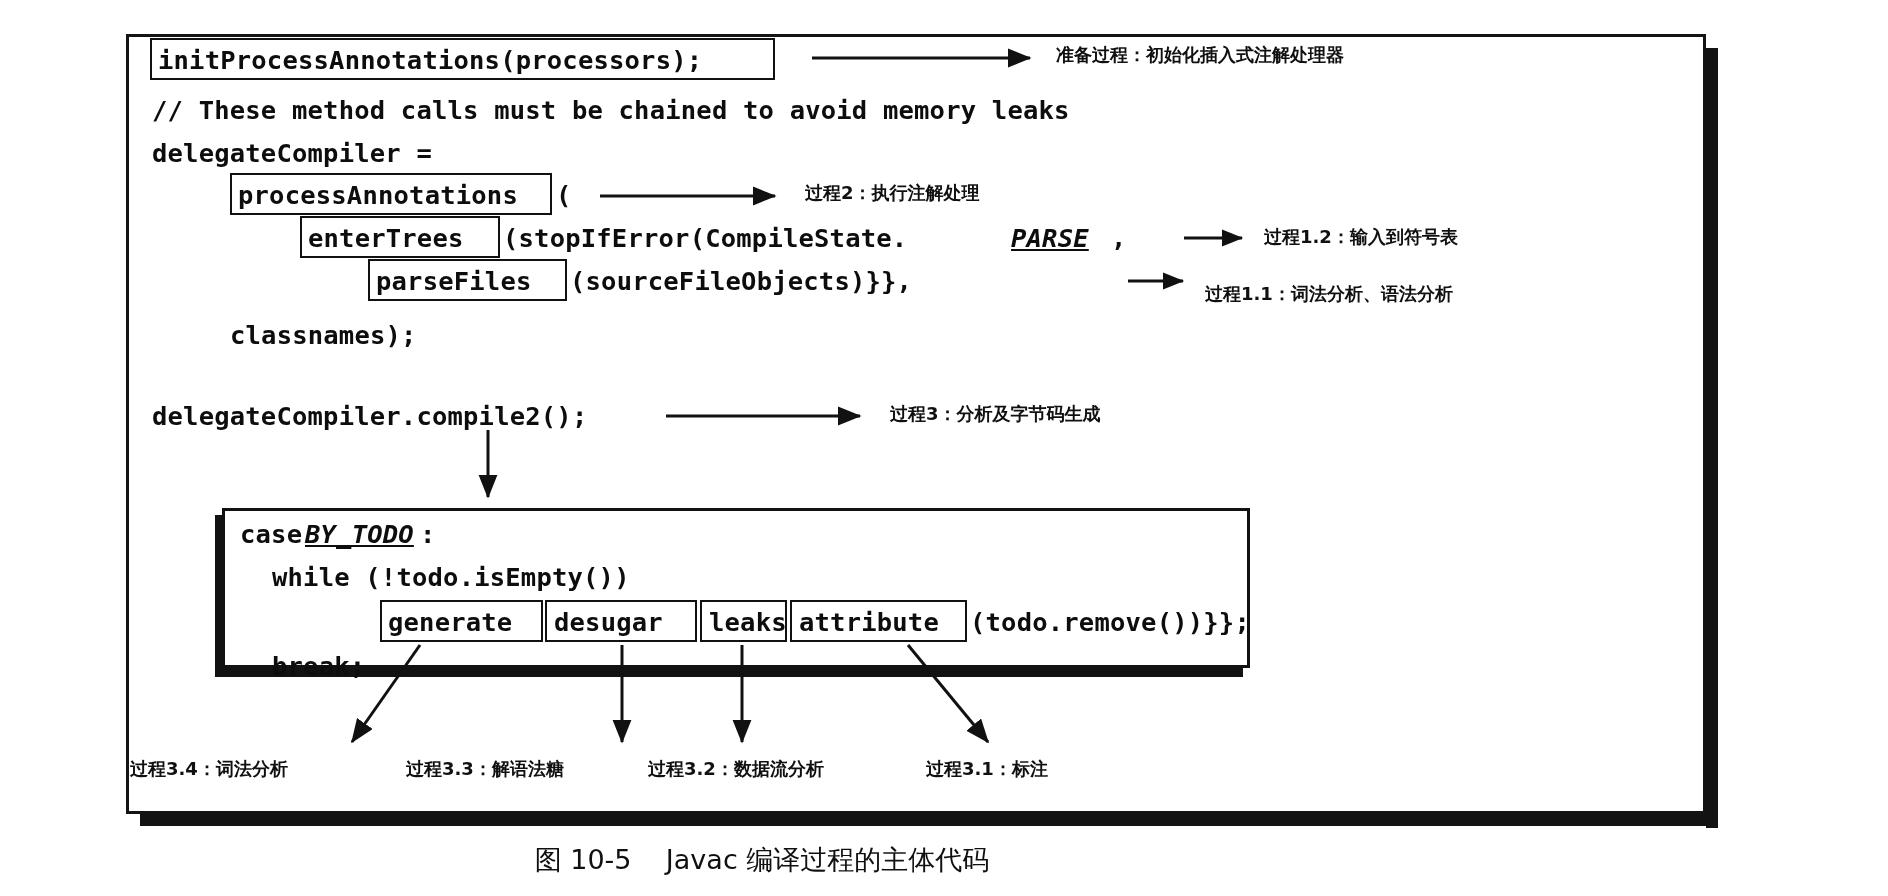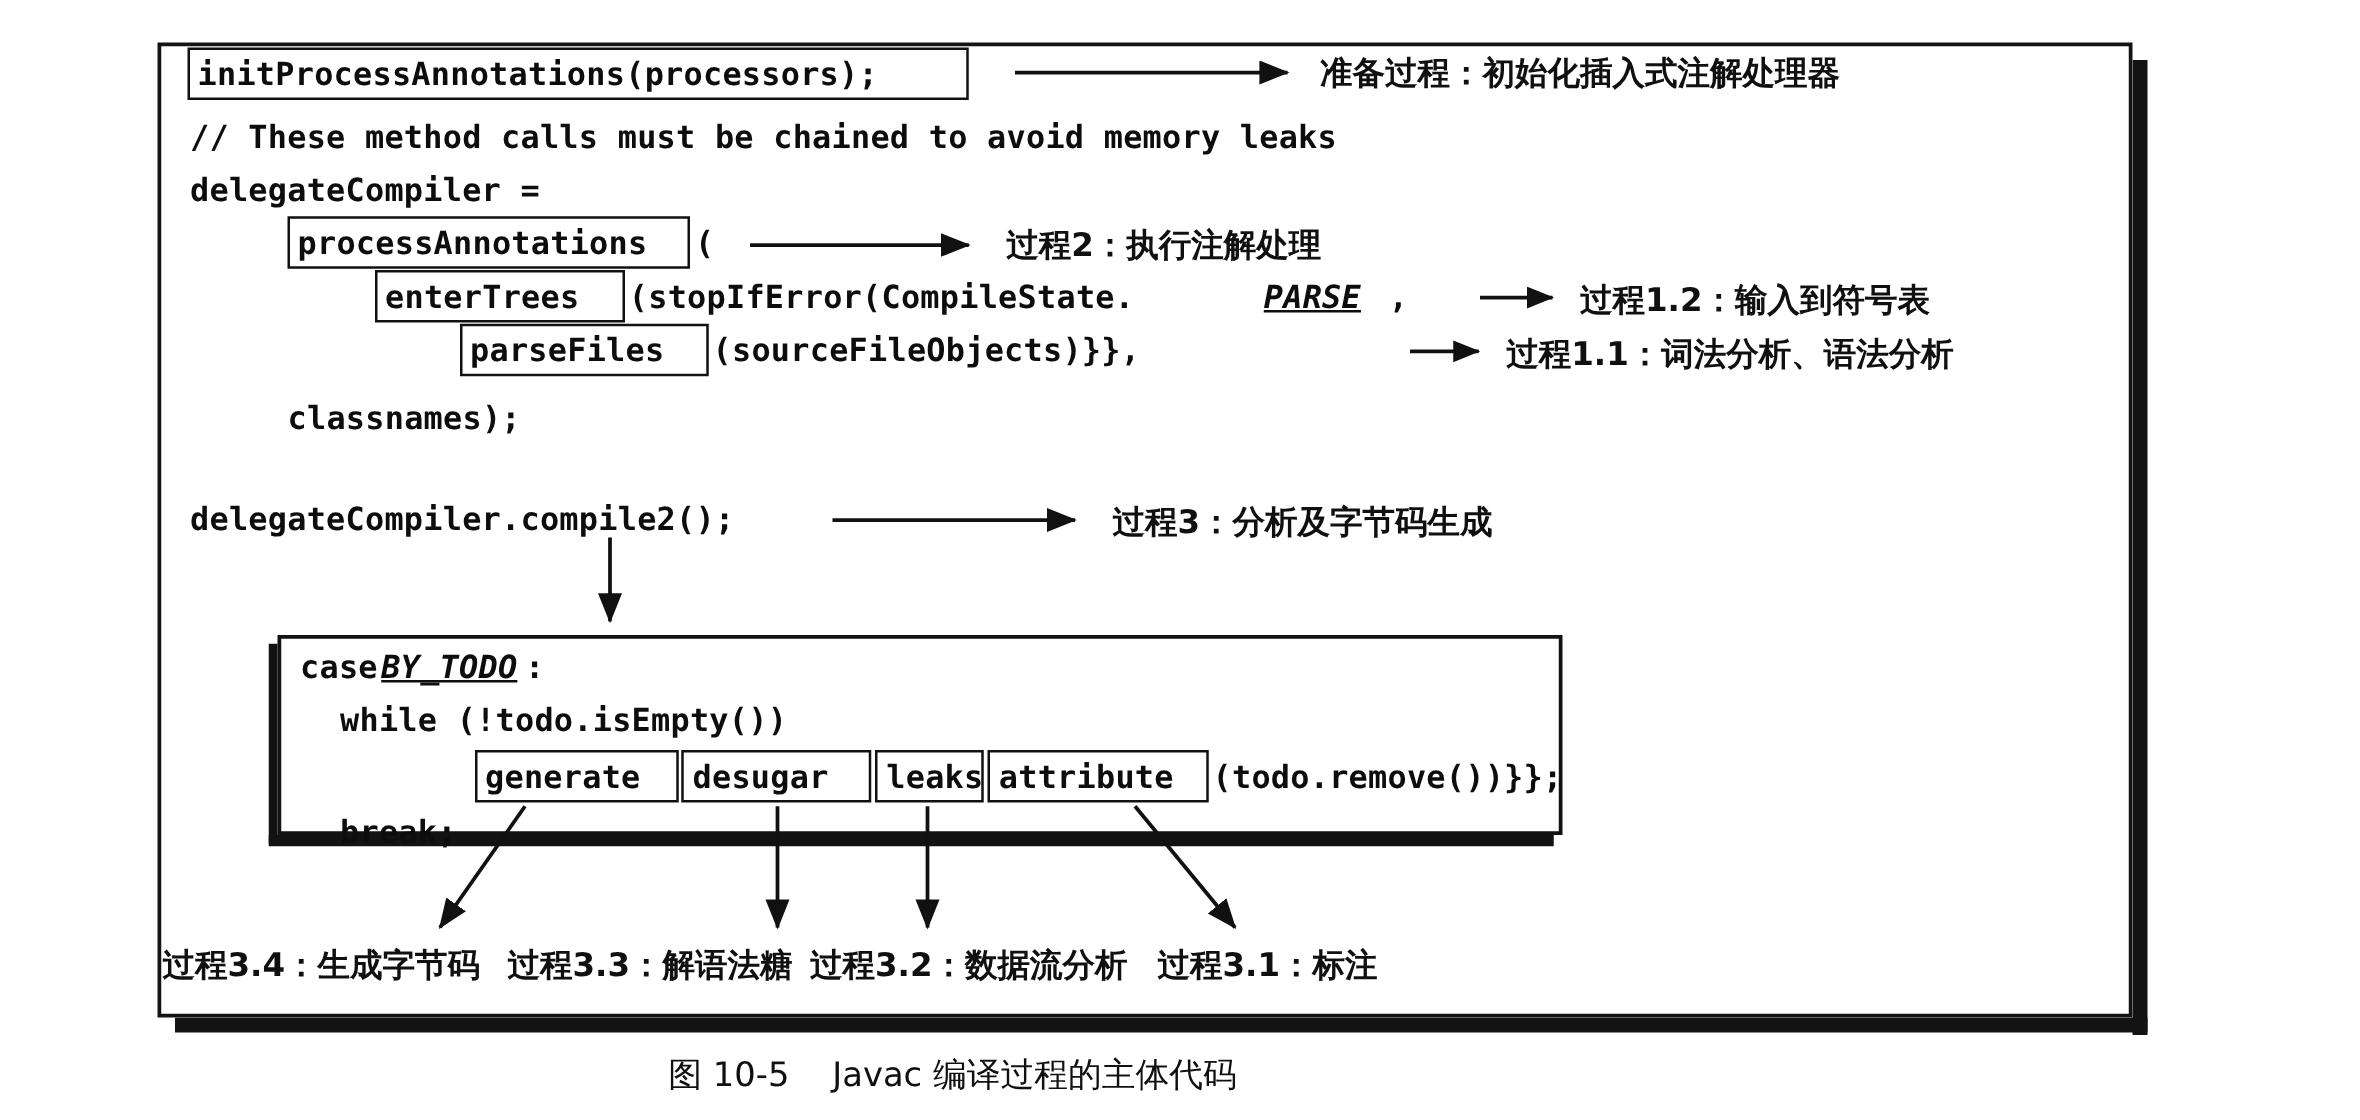--- a/index.html
+++ b/index.html
@@ -67,21 +67,21 @@
     position: absolute;
     border: 2.5px solid #111111;
     background: transparent;
     box-sizing: border-box;
   }
 
   
   .cn {
     position: absolute;
     font-family: "DejaVu Sans", "Liberation Sans", sans-serif;
-    font-size: 26px;
+    font-size: 18px;
     font-weight: bold;
     color: #101010;
     white-space: pre;
     line-height: 1;
   }
 
   
   .casebox {
     position: absolute;
     left: 222px;
@@ -165,21 +165,21 @@
   <div class="code" style="left:230px; top:323px;">classnames);</div>
 
   <div class="code" style="left:152px; top:404px;">delegateCompiler.compile2();</div>
 
   <div class="cn" style="left:1056px; top:46px;">准备过程：初始化插入式注解处理器</div>
 
   <div class="cn" style="left:805px; top:184px;">过程2：执行注解处理</div>
 
   <div class="cn" style="left:1264px; top:228px;">过程1.2：输入到符号表</div>
 
-  <div class="cn" style="left:1205px; top:271px;">过程1.1：词法分析、语法分析</div>
+  <div class="cn" style="left:1205px; top:285px;">过程1.1：词法分析、语法分析</div>
 
   <div class="cn" style="left:890px; top:405px;">过程3：分析及字节码生成</div>
 
   <div class="casebox-shadow-left"></div>
   <div class="casebox-shadow-bottom"></div>
   <div class="casebox"></div>
 
   <div class="code" style="left:240px; top:522px;">case </div>
   <div class="code italic" style="left:305px; top:522px;">BY_TODO</div>
   <div class="code" style="left:420px; top:522px;">:</div>
@@ -195,21 +195,21 @@
   <div class="callbox" style="left:700px; top:600px; width:87px; height:42px;"></div>
   <div class="code" style="left:709px; top:610px;">leaks</div>
 
   <div class="callbox" style="left:790px; top:600px; width:177px; height:42px;"></div>
   <div class="code" style="left:799px; top:610px;">attribute</div>
 
   <div class="code" style="left:970px; top:610px;">(todo.remove())}};</div>
 
   <div class="code" style="left:272px; top:654px;">break;</div>
 
-  <div class="cn" style="left:130px; top:760px;">过程3.4：生成字节码</div>
+  <div class="cn" style="left:130px; top:760px;">过程3.4：词法分析</div>
   <div class="cn" style="left:406px; top:760px;">过程3.3：解语法糖</div>
   <div class="cn" style="left:648px; top:760px;">过程3.2：数据流分析</div>
   <div class="cn" style="left:926px; top:760px;">过程3.1：标注</div>
 
   <svg class="arrows" viewBox="0 0 1888 896" width="1888" height="896">
     <defs>
       <marker id="ah" markerWidth="9" markerHeight="9" refX="7.5" refY="3.2" orient="auto" markerUnits="strokeWidth">
         <path d="M0,0 L8,3.2 L0,6.4 z" fill="#111111"></path>
       </marker>
       <marker id="ahs" markerWidth="8" markerHeight="8" refX="6.8" refY="2.9" orient="auto" markerUnits="strokeWidth">

